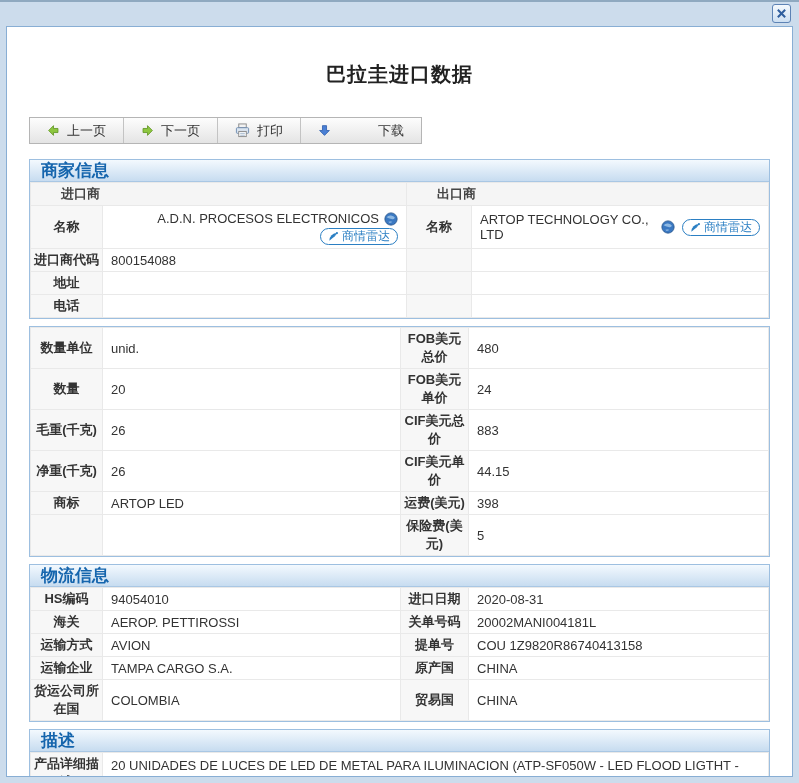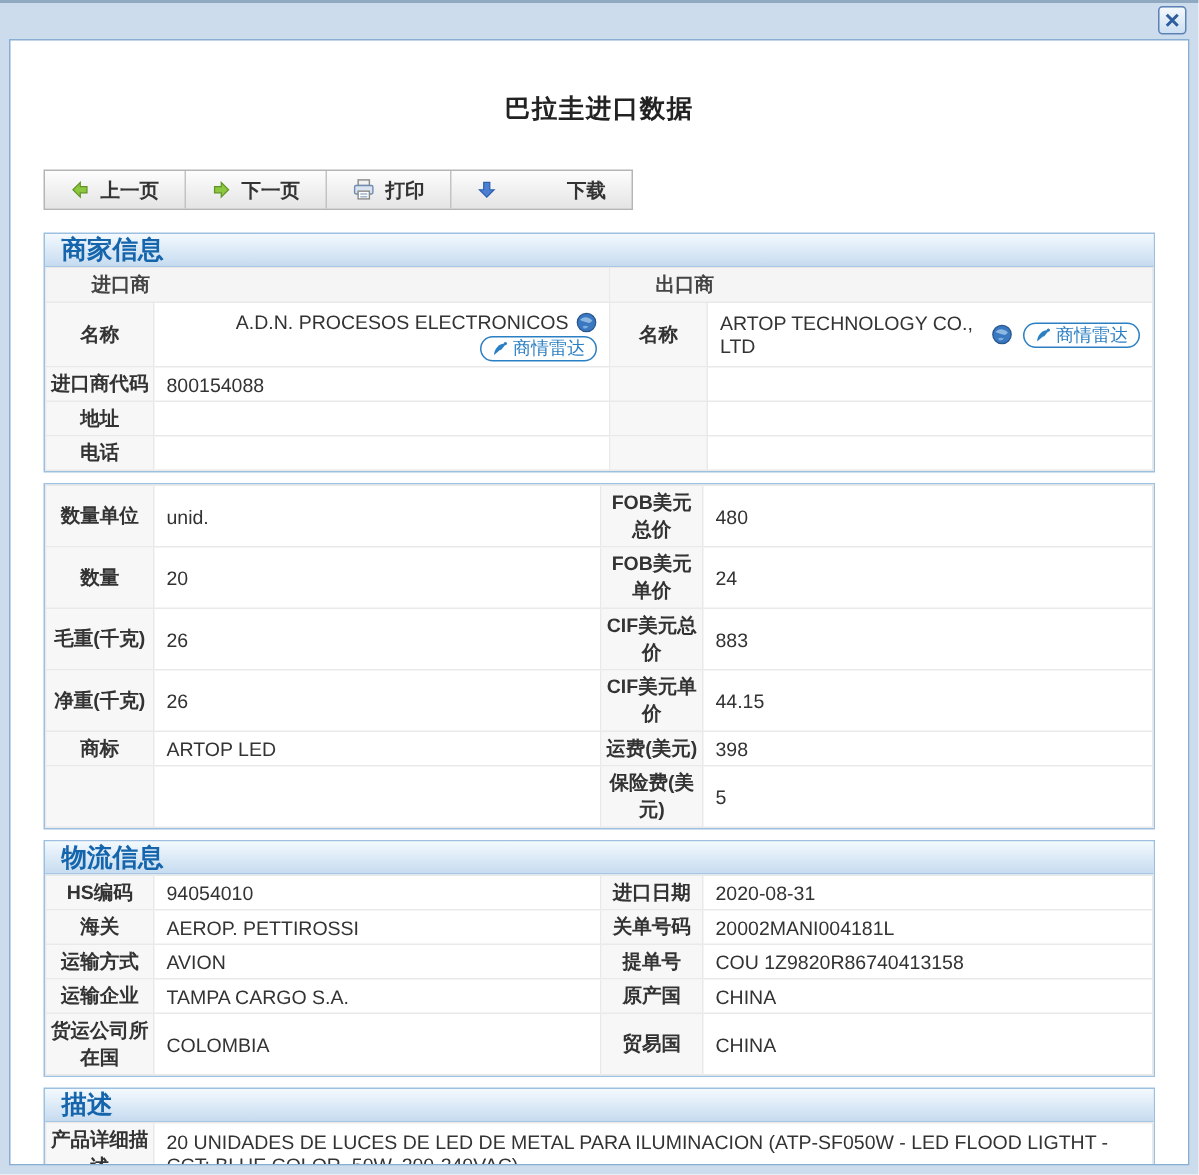--- a/index.html
+++ b/index.html
@@ -9,26 +9,26 @@
   .top-strip { position:absolute; top:0; left:0; right:0; height:2px; background:#8fa9c0; }
 
   .close-btn { position:absolute; top:4px; right:8px; width:19px; height:19px;
     border:1px solid #5d83b5; border-radius:3px; background:linear-gradient(#f4f9fd,#cddff2);
     display:flex; align-items:center; justify-content:center; cursor:pointer;
     color:#2f5e9e; font-size:12px; font-weight:bold; }
 
   .panel { position:absolute; left:6px; right:6px; top:26px; bottom:6px;
     background:#fff; border:1px solid #88aed4; overflow:hidden; }
 
-  .dlg-title { margin-top:34px; text-align:center; font-size:17px; font-weight:bold; color:#222; letter-spacing:1px; }
+  .dlg-title { margin-top:34px; text-align:center; font-size:20px; font-weight:bold; color:#222; letter-spacing:1px; }
 
   .toolbar { margin:29px 0 0 22px; display:inline-flex; height:27px;
     border:1px solid #b5b5b5; background:linear-gradient(#fdfdfd,#e4e4e4); }
   .tb-btn { display:flex; align-items:center; gap:7px; padding:0 17px;
-    font-size:13px; color:#333; border-right:1px solid #c3c3c3; cursor:pointer;font-weight:bold; }
+    font-size:13px; color:#333; border-right:1px solid #c3c3c3; cursor:pointer; }
   .tb-btn:last-child { border-right:none;gap:47px; }
   .tb-btn svg { flex:0 0 auto; }
 
   .sections { margin:15px 22px 0 22px; }
   .section { border:1px solid #9dbfe0; margin-bottom:7px; background:#fff; }
   .section-header { height:22px; line-height:21px; padding-left:11px; font-size:17px;
     font-weight:bold; color:#1565ad;
     background:linear-gradient(#f3f9fe,#c7dcf0); border-bottom:1px solid #a9c7e4; }
 
   table { width:100%; border-collapse:collapse; table-layout:fixed; font-size:13px; color:#333; }

